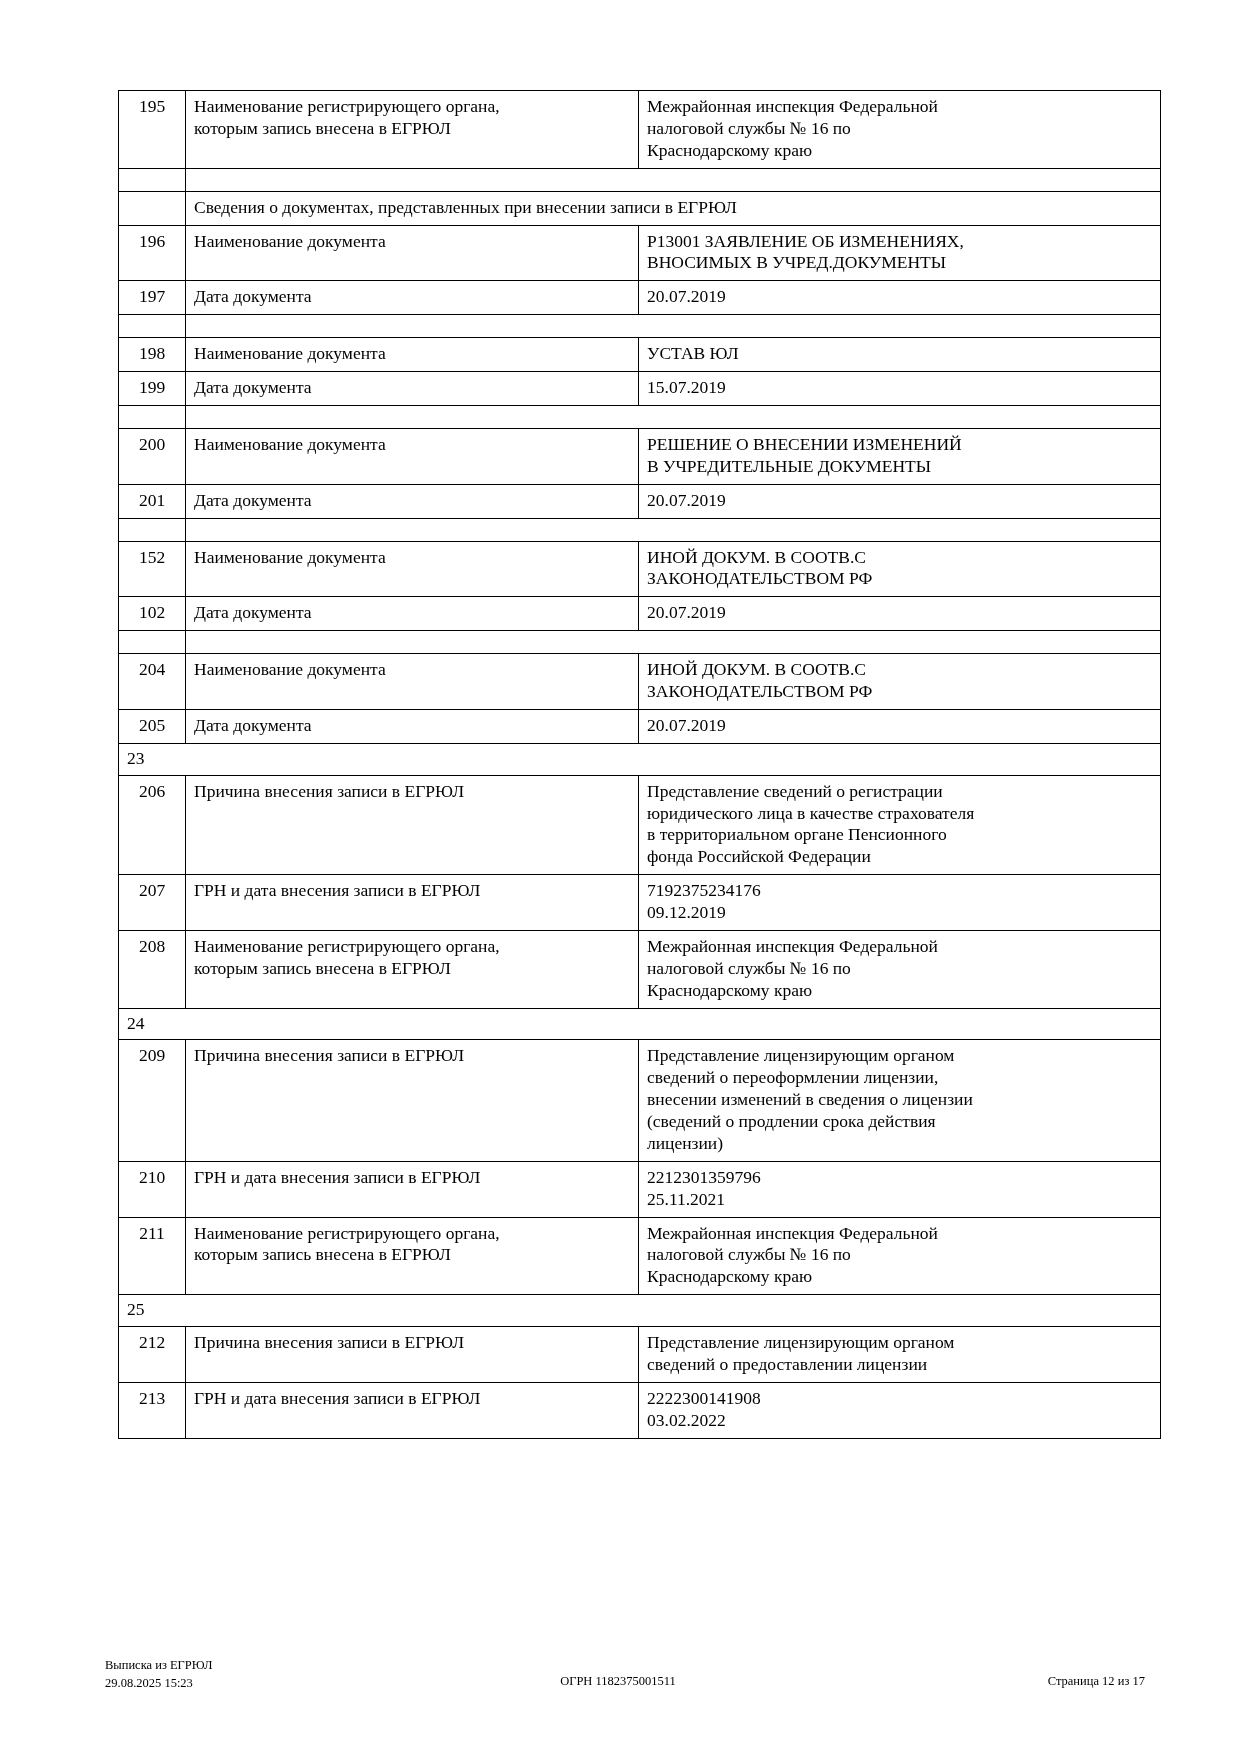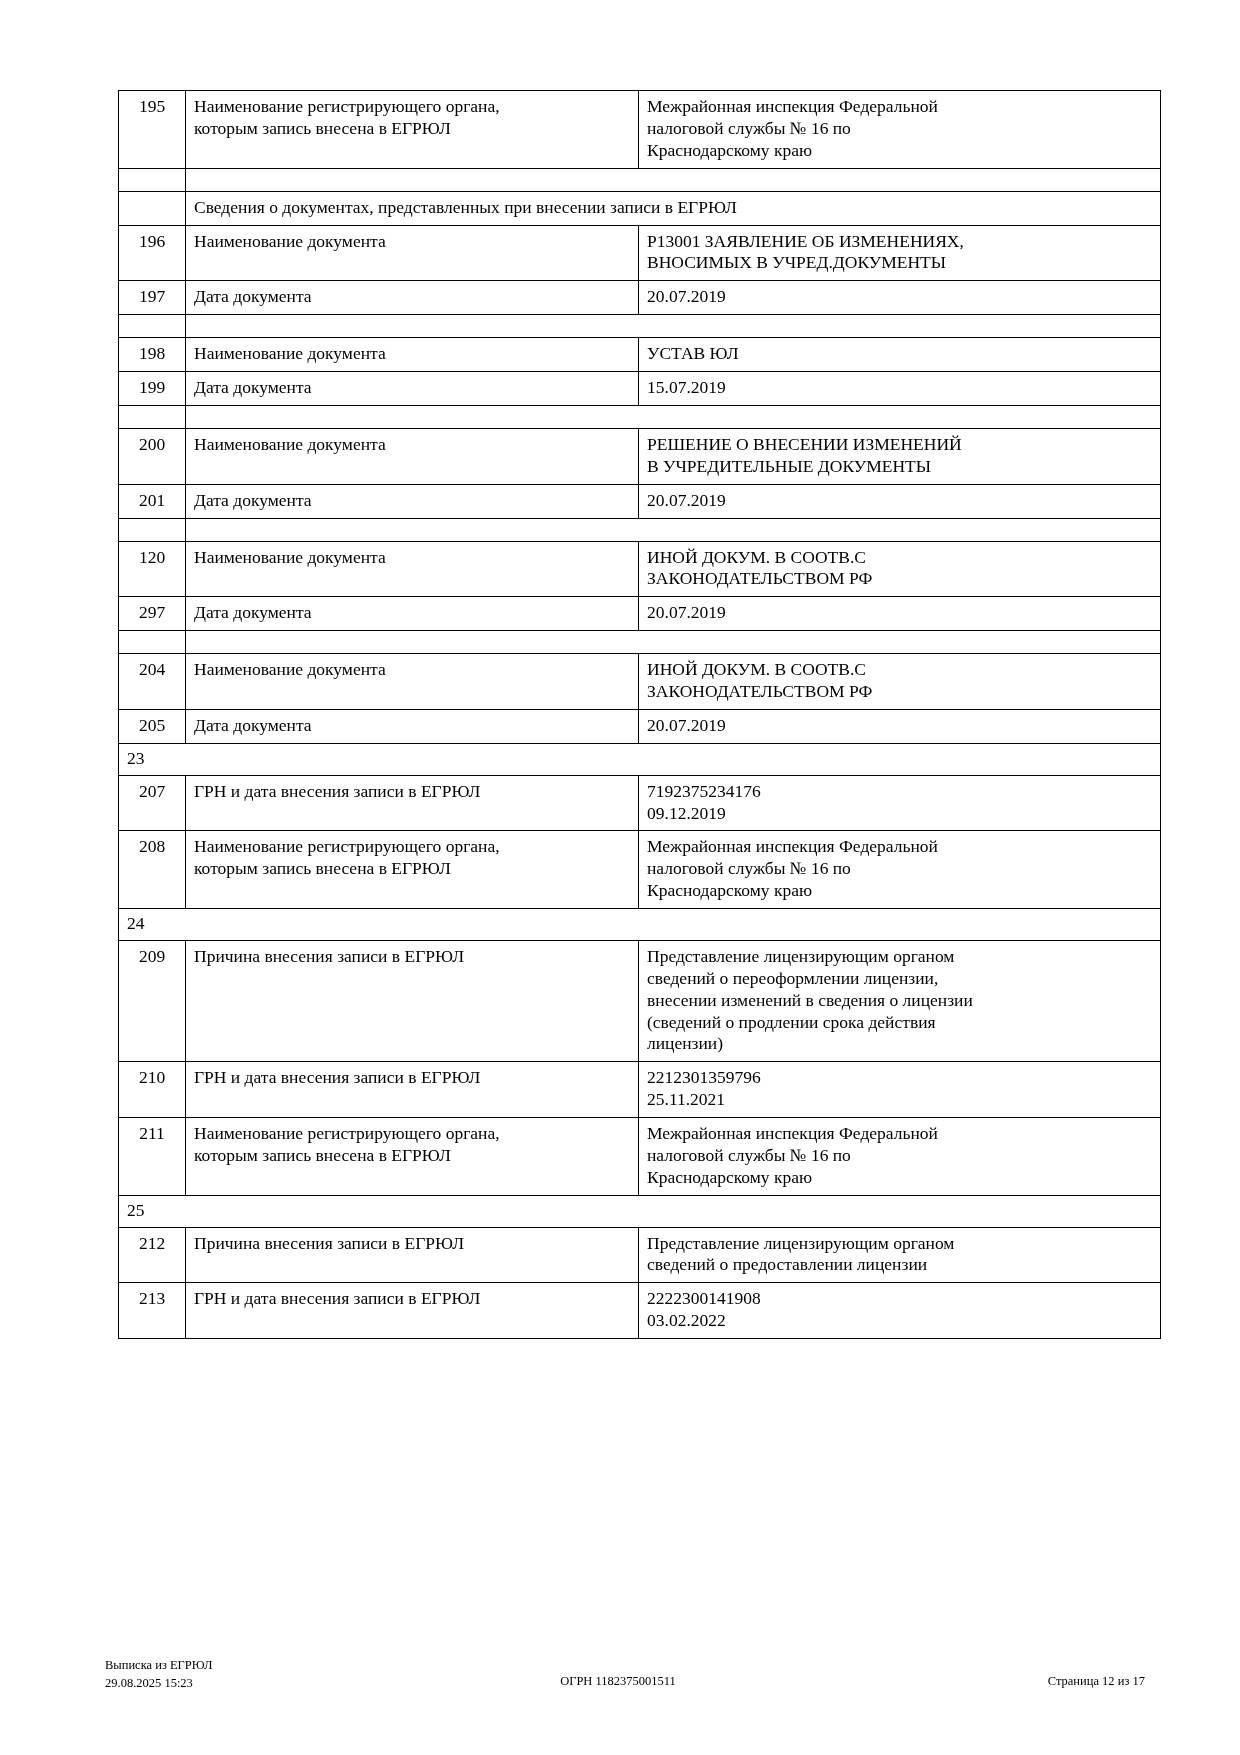--- a/index.html
+++ b/index.html
@@ -155,47 +155,55 @@
         <tr>
           <td class="num">201</td>
           <td class="label nowrap">Дата документа</td>
           <td class="value nowrap">20.07.2019</td>
         </tr>
         <tr class="spacer">
           <td class="num"></td>
           <td colspan="2"></td>
         </tr>
         <tr>
-          <td class="num">120</td>
+          <td class="num">152</td>
           <td class="label nowrap">Наименование документа</td>
           <td class="value nowrap">ИНОЙ ДОКУМ. В СООТВ.С
 ЗАКОНОДАТЕЛЬСТВОМ РФ</td>
         </tr>
         <tr>
-          <td class="num">297</td>
+          <td class="num">102</td>
           <td class="label nowrap">Дата документа</td>
           <td class="value nowrap">20.07.2019</td>
         </tr>
         <tr class="spacer">
           <td class="num"></td>
           <td colspan="2"></td>
         </tr>
         <tr>
           <td class="num">204</td>
           <td class="label nowrap">Наименование документа</td>
           <td class="value nowrap">ИНОЙ ДОКУМ. В СООТВ.С
 ЗАКОНОДАТЕЛЬСТВОМ РФ</td>
         </tr>
         <tr>
           <td class="num">205</td>
           <td class="label nowrap">Дата документа</td>
           <td class="value nowrap">20.07.2019</td>
         </tr>
         <tr class="section">
           <td colspan="3">23</td>
+        </tr>
+        <tr>
+          <td class="num">206</td>
+          <td class="label nowrap">Причина внесения записи в ЕГРЮЛ</td>
+          <td class="value nowrap">Представление сведений о регистрации
+юридического лица в качестве страхователя
+в территориальном органе Пенсионного
+фонда Российской Федерации</td>
         </tr>
         <tr>
           <td class="num">207</td>
           <td class="label nowrap">ГРН и дата внесения записи в ЕГРЮЛ</td>
           <td class="value nowrap">7192375234176
 09.12.2019</td>
         </tr>
         <tr>
           <td class="num">208</td>
           <td class="label nowrap">Наименование регистрирующего органа,

